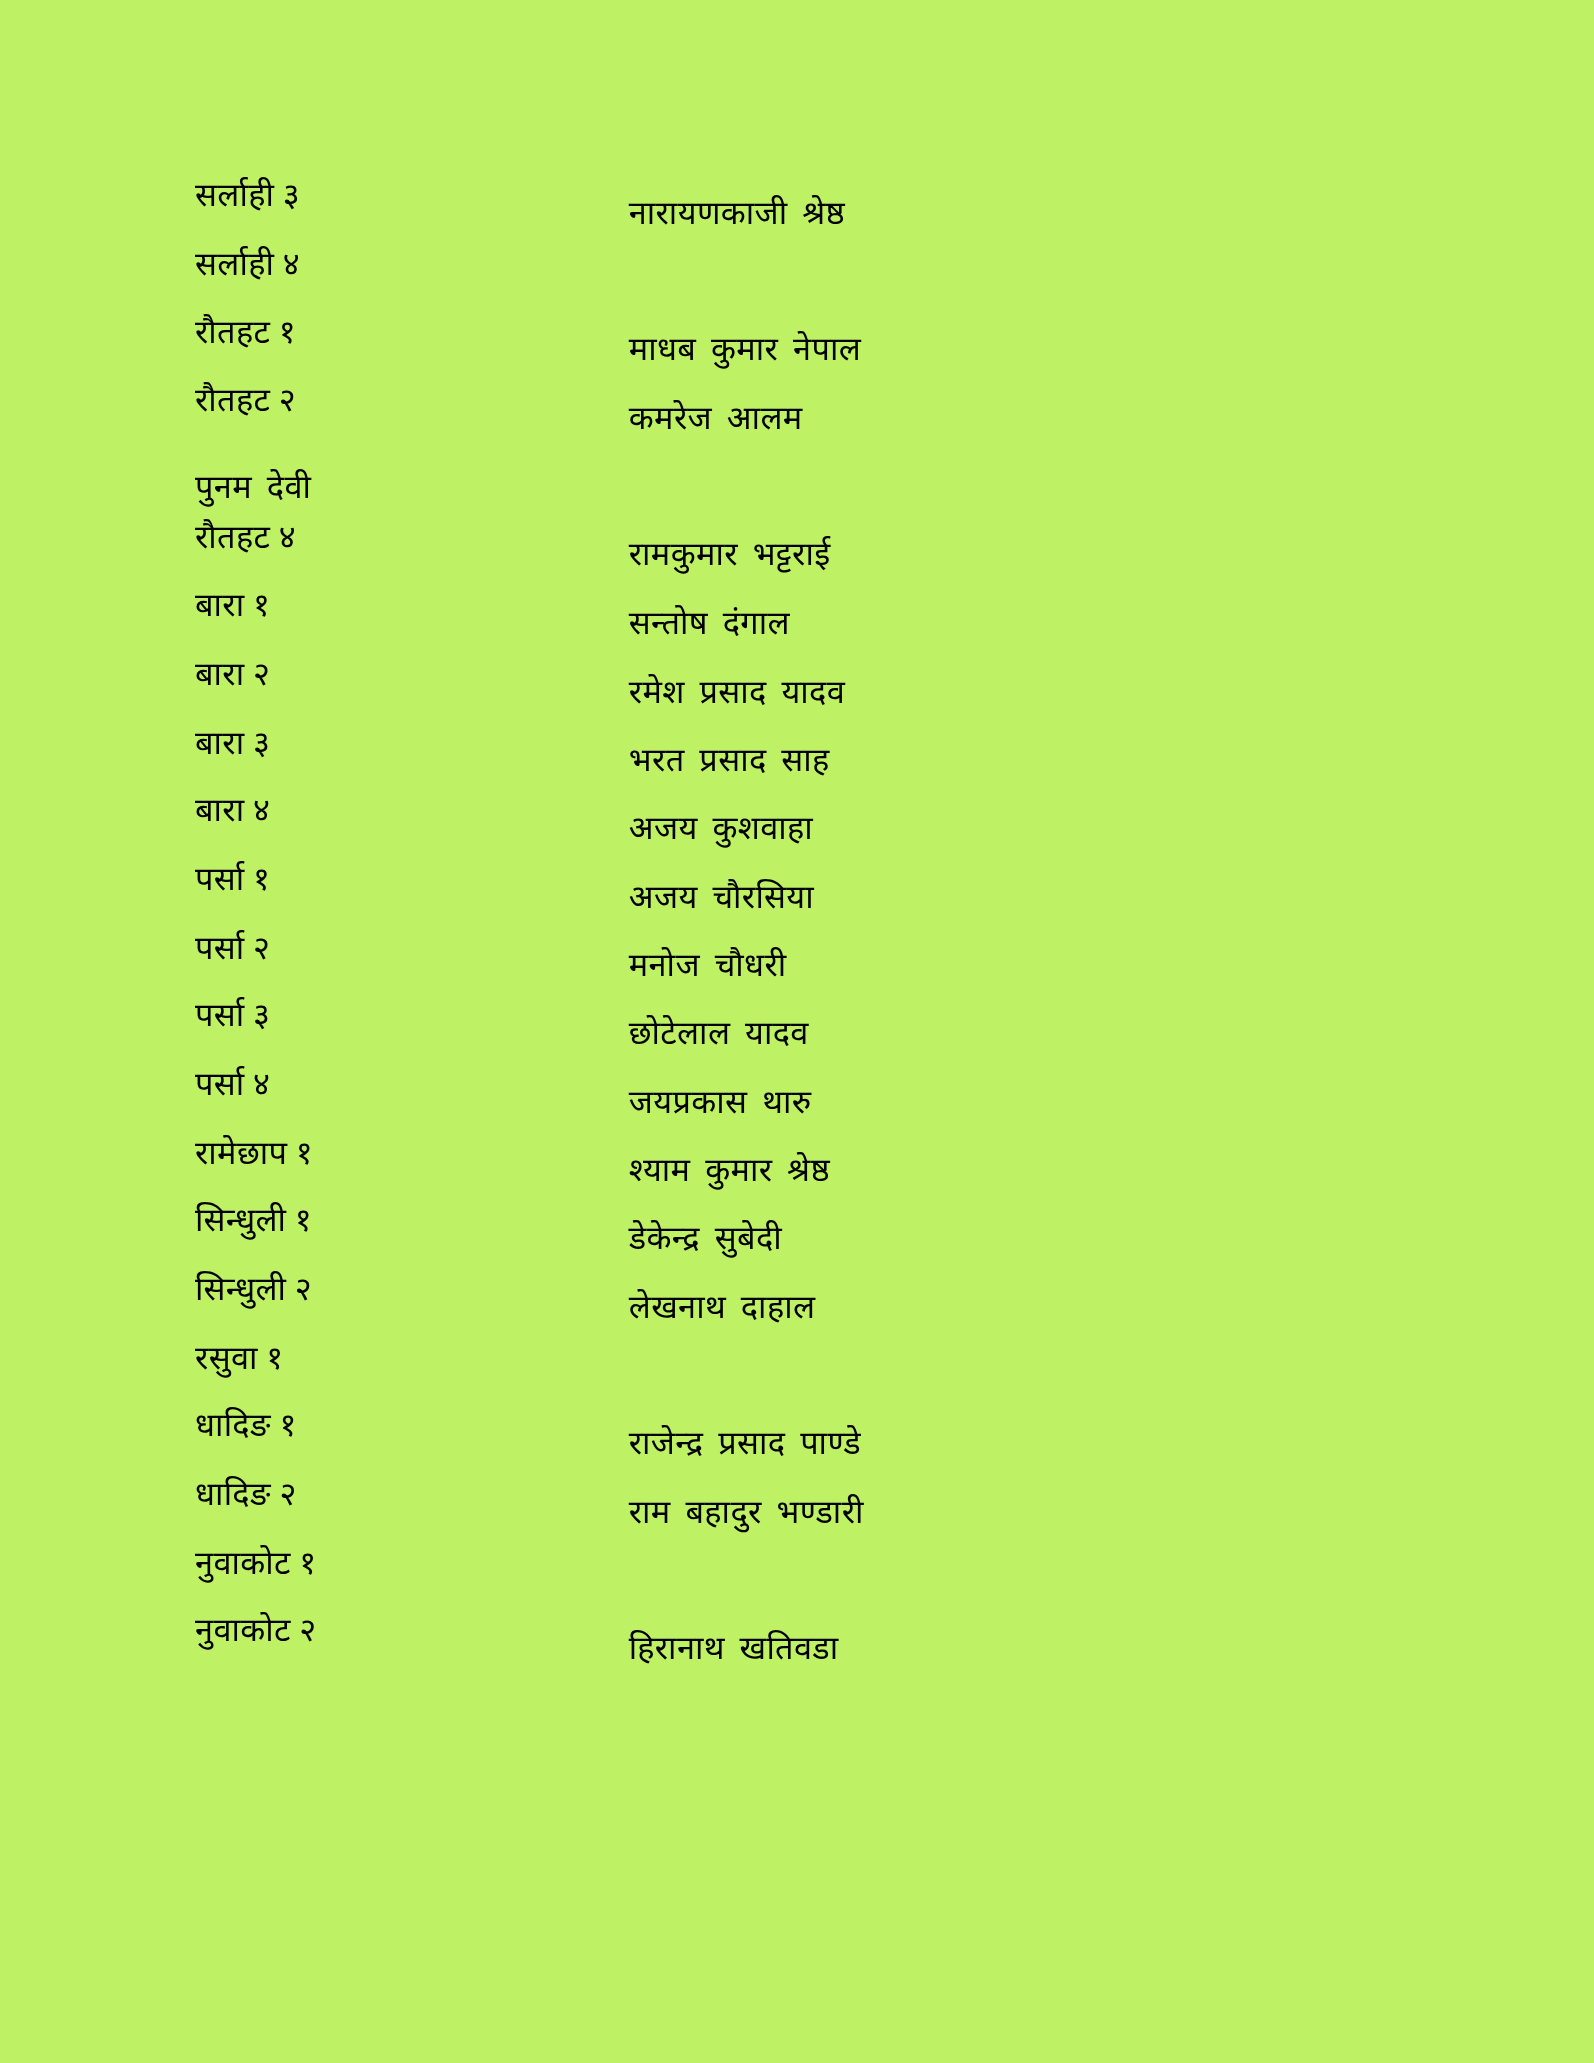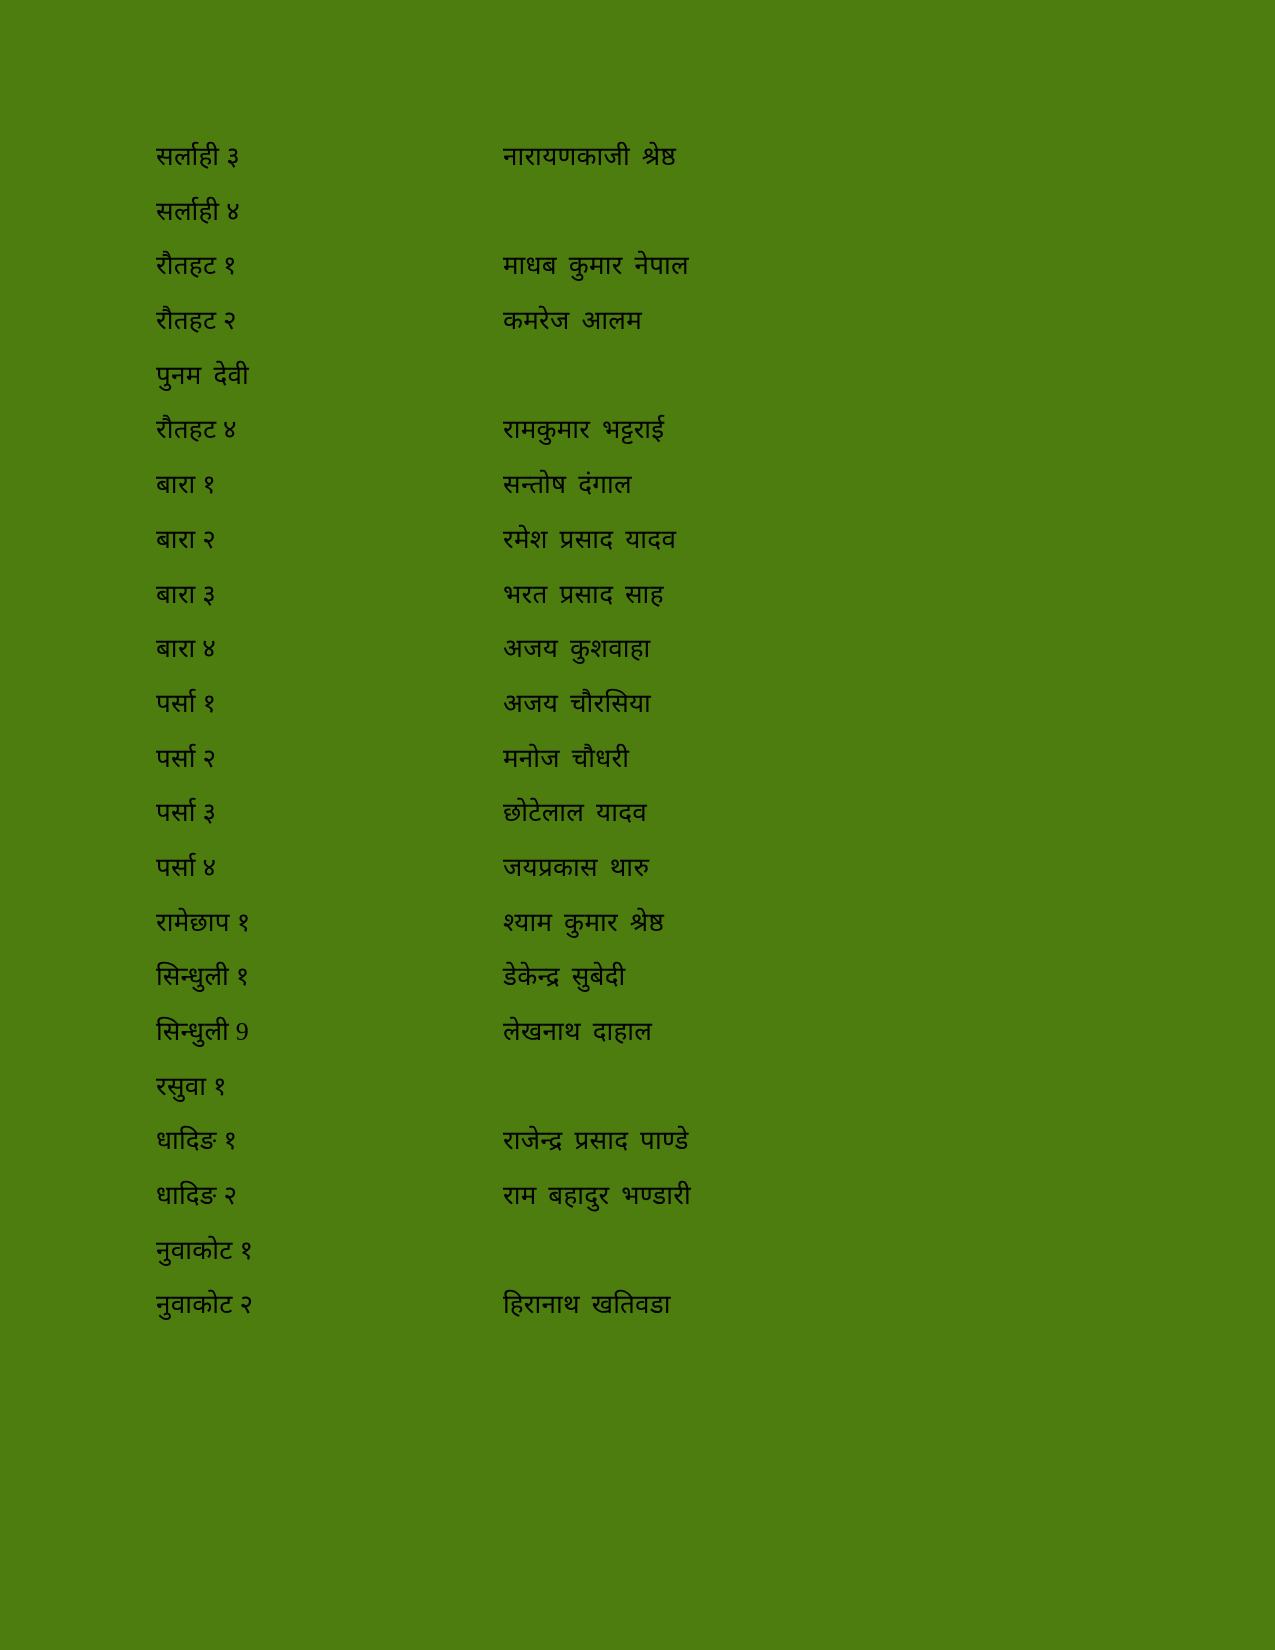--- a/index.html
+++ b/index.html
@@ -5,21 +5,21 @@
 <style>
   html, body {
     margin: 0;
     padding: 0;
     background: #ffffff;
   }
   .page {
     position: relative;
     width: 1275px;
     height: 1650px;
-    background: #4d7c0f;
+    background: #bef264;
     color: #000000;
     font-family: "Liberation Serif", "DejaVu Serif", serif;
     overflow: hidden;
   }
   .rows {
     position: absolute;
     top: 141px;
     left: 156px;
     right: 40px;
   }
@@ -32,20 +32,21 @@
     white-space: nowrap;
   }
   .col-constituency {
     flex: 0 0 347px;
     letter-spacing: 0.3px;
   }
   .col-name {
     flex: 1 1 auto;
     word-spacing: 5px;
     letter-spacing: 0.3px;
+    margin-top: 14px;
   }
 </style>
 </head>
 <body>
 
 <div class="page">
   <div class="rows" id="rows">
   <div class="row">
     <span class="col-constituency">सर्लाही ३</span>
     <span class="col-name">नारायणकाजी श्रेष्ठ</span>
@@ -120,21 +121,21 @@
     <span class="col-constituency">रामेछाप १</span>
     <span class="col-name">श्याम कुमार श्रेष्ठ</span>
   </div>
 
   <div class="row">
     <span class="col-constituency">सिन्धुली १</span>
     <span class="col-name">डेकेन्द्र सुबेदी</span>
   </div>
 
   <div class="row">
-    <span class="col-constituency">सिन्धुली 9</span>
+    <span class="col-constituency">सिन्धुली २</span>
     <span class="col-name">लेखनाथ दाहाल</span>
   </div>
 
   <div class="row">
     <span class="col-constituency">रसुवा १</span>
     <span class="col-name"></span>
   </div>
 
   <div class="row">
     <span class="col-constituency">धादिङ १</span>

